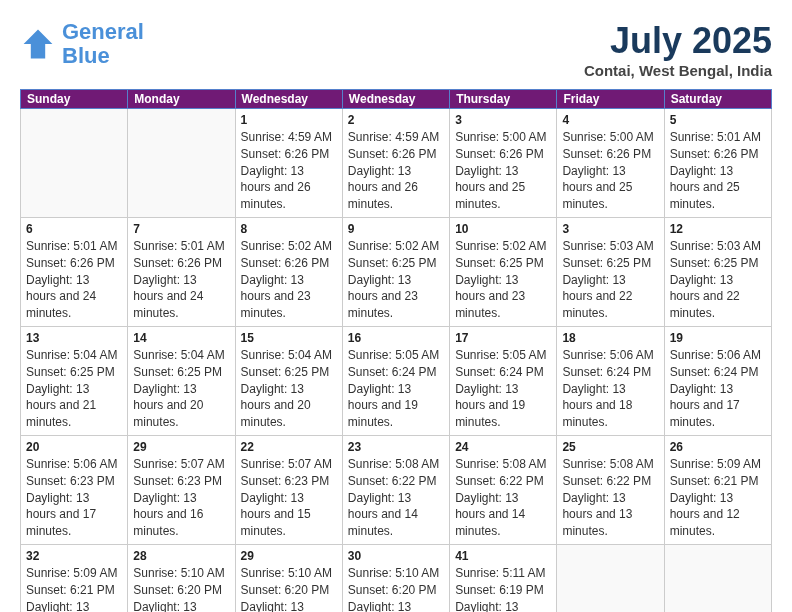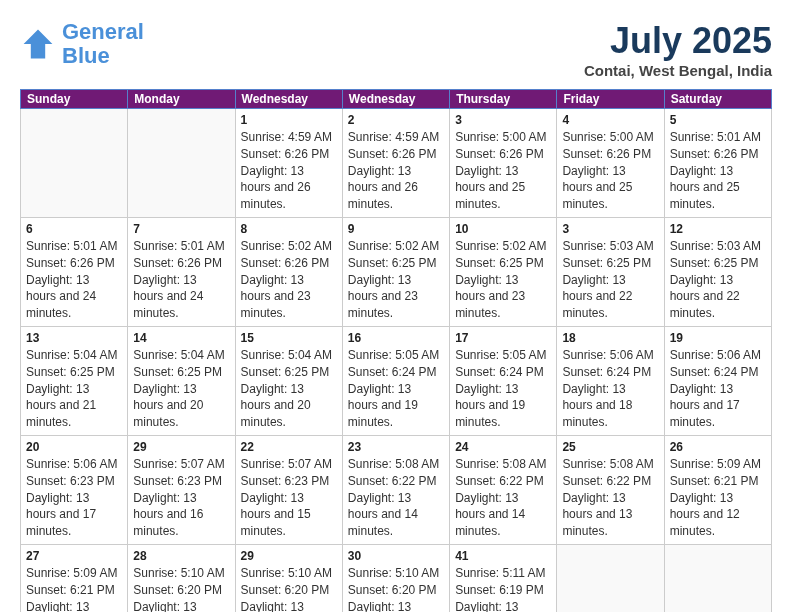--- a/index.html
+++ b/index.html
@@ -228,21 +228,21 @@
           <div class="day-num">25</div>
           <div class="day-info">Sunrise: 5:08 AM<br>Sunset: 6:22 PM<br>Daylight: 13 hours and 13 minutes.</div>
         </td>
         <td>
           <div class="day-num">26</div>
           <div class="day-info">Sunrise: 5:09 AM<br>Sunset: 6:21 PM<br>Daylight: 13 hours and 12 minutes.</div>
         </td>
       </tr>
       <tr class="week-row">
         <td>
-          <div class="day-num">27</div>
+          <div class="day-num">32</div>
           <div class="day-info">Sunrise: 5:09 AM<br>Sunset: 6:21 PM<br>Daylight: 13 hours and 11 minutes.</div>
         </td>
         <td>
           <div class="day-num">28</div>
           <div class="day-info">Sunrise: 5:10 AM<br>Sunset: 6:20 PM<br>Daylight: 13 hours and 10 minutes.</div>
         </td>
         <td>
           <div class="day-num">29</div>
           <div class="day-info">Sunrise: 5:10 AM<br>Sunset: 6:20 PM<br>Daylight: 13 hours and 9 minutes.</div>
         </td>

